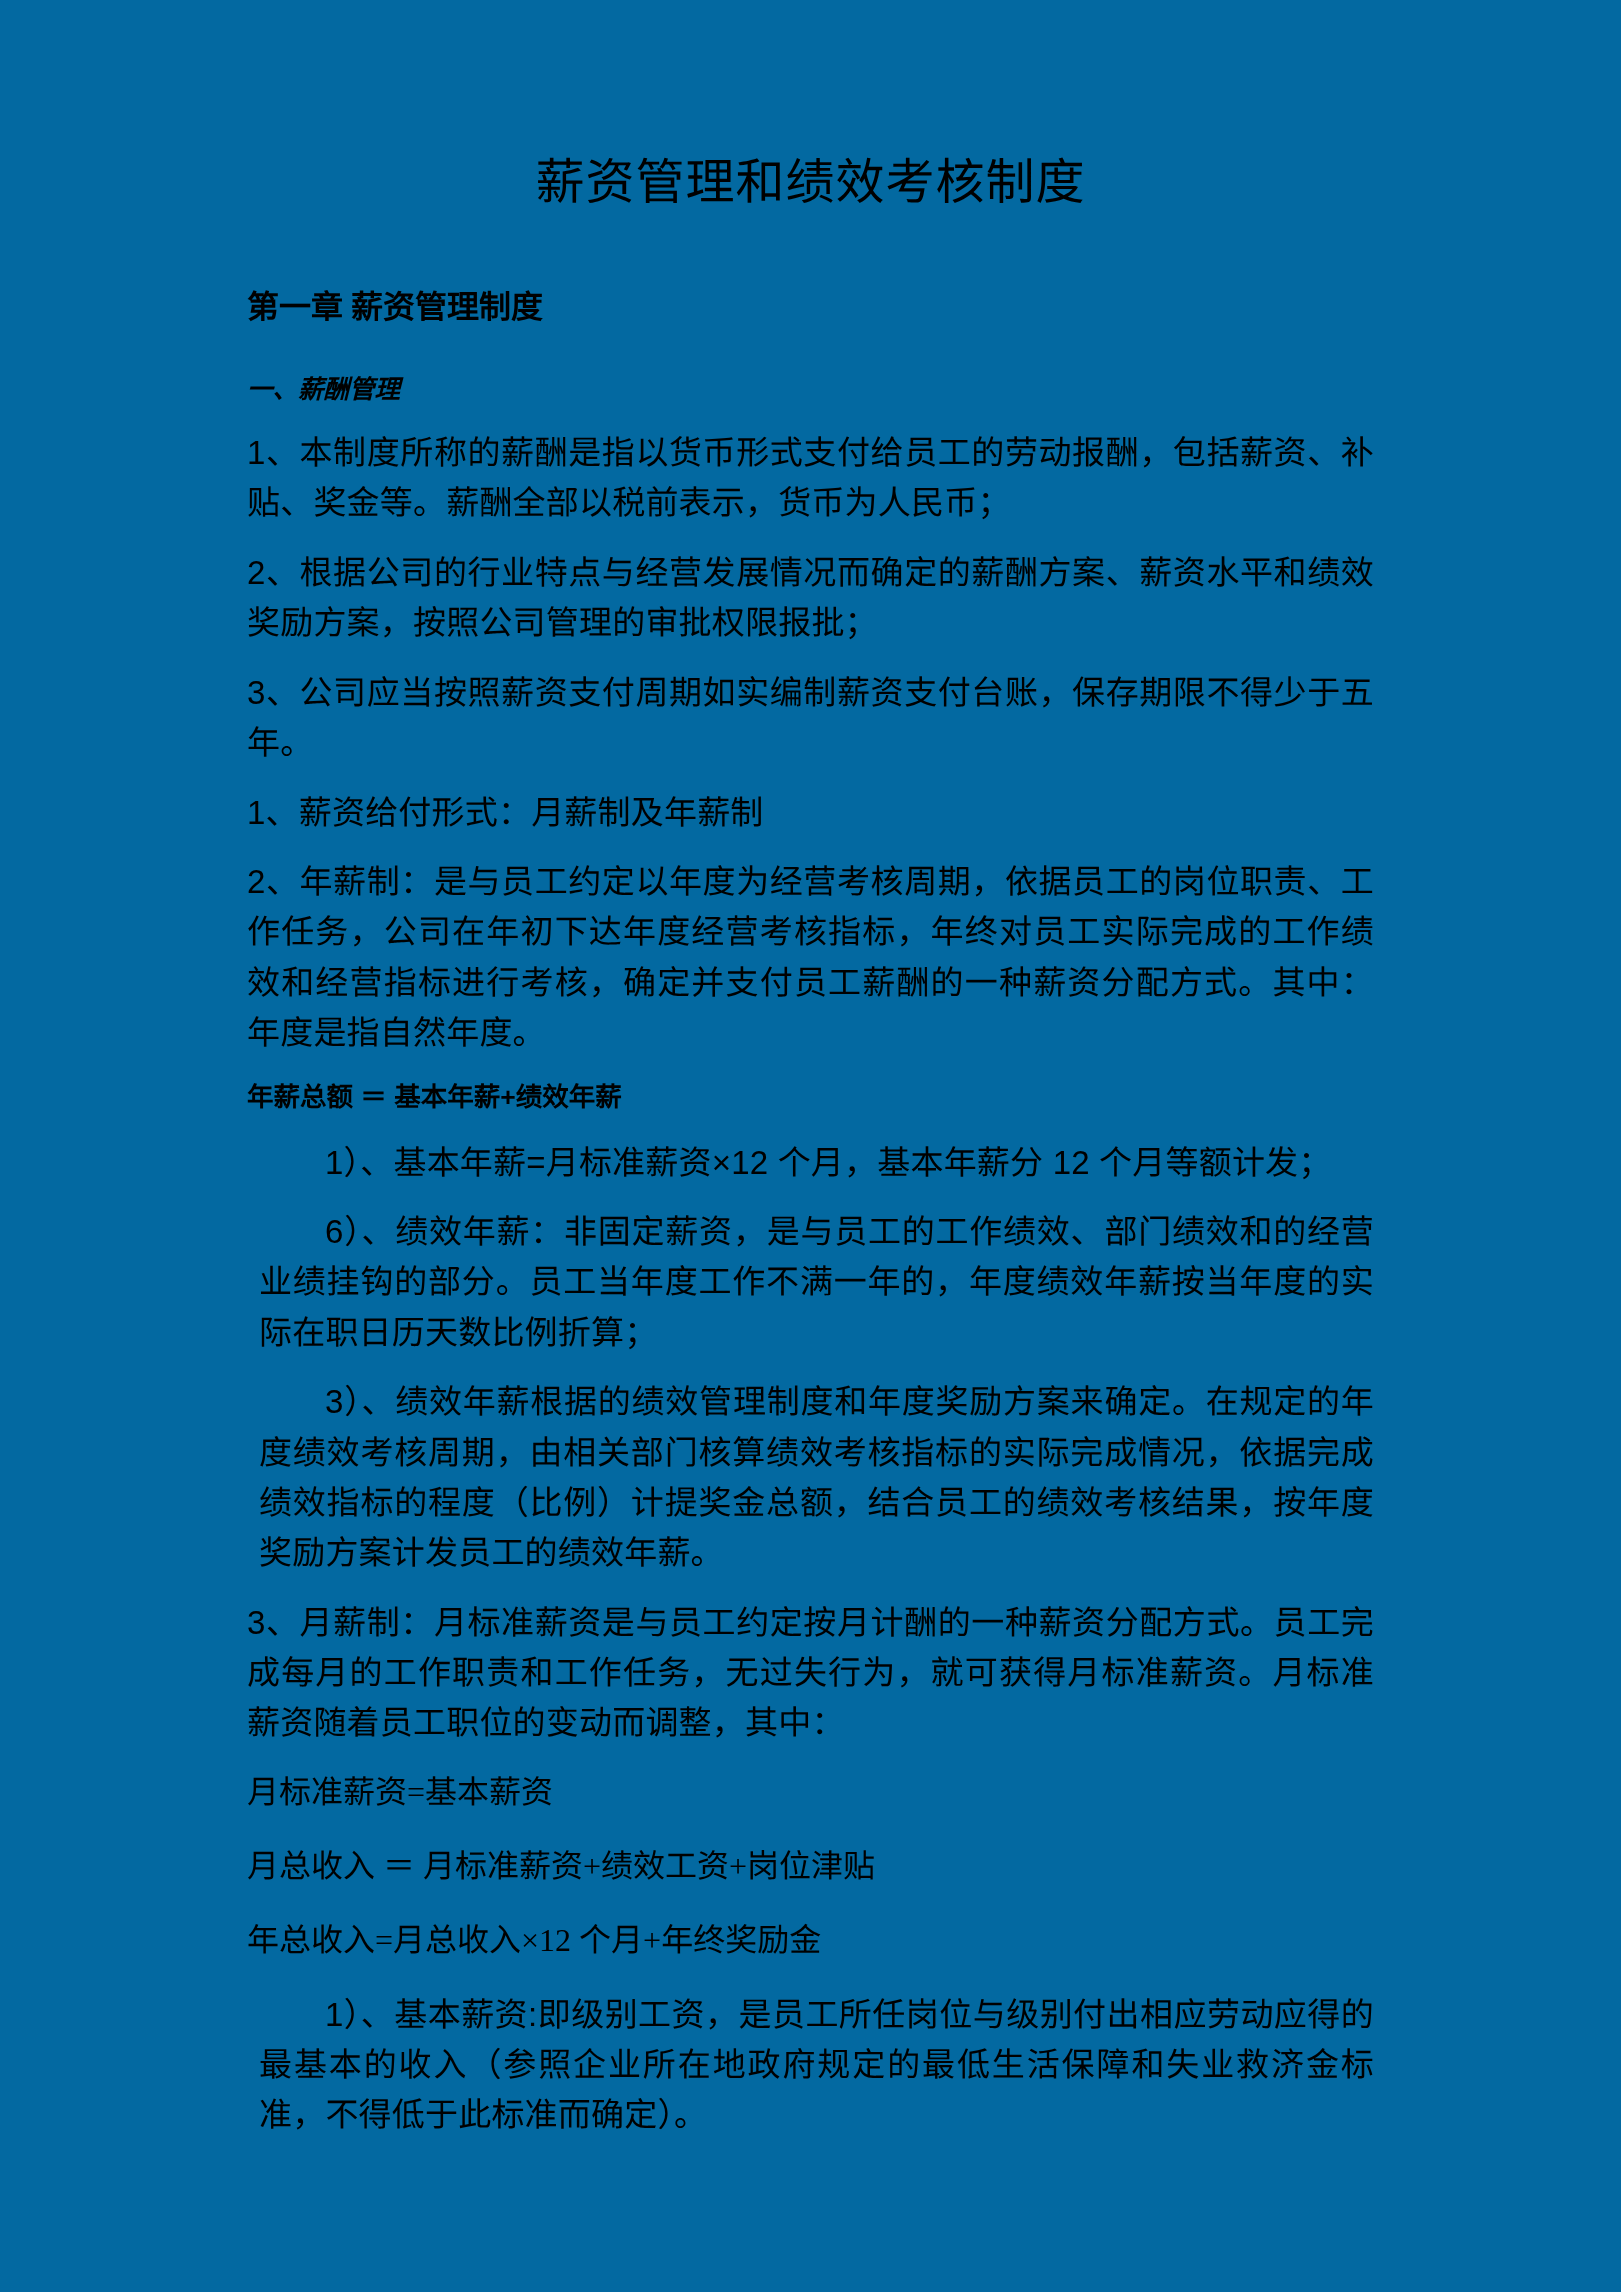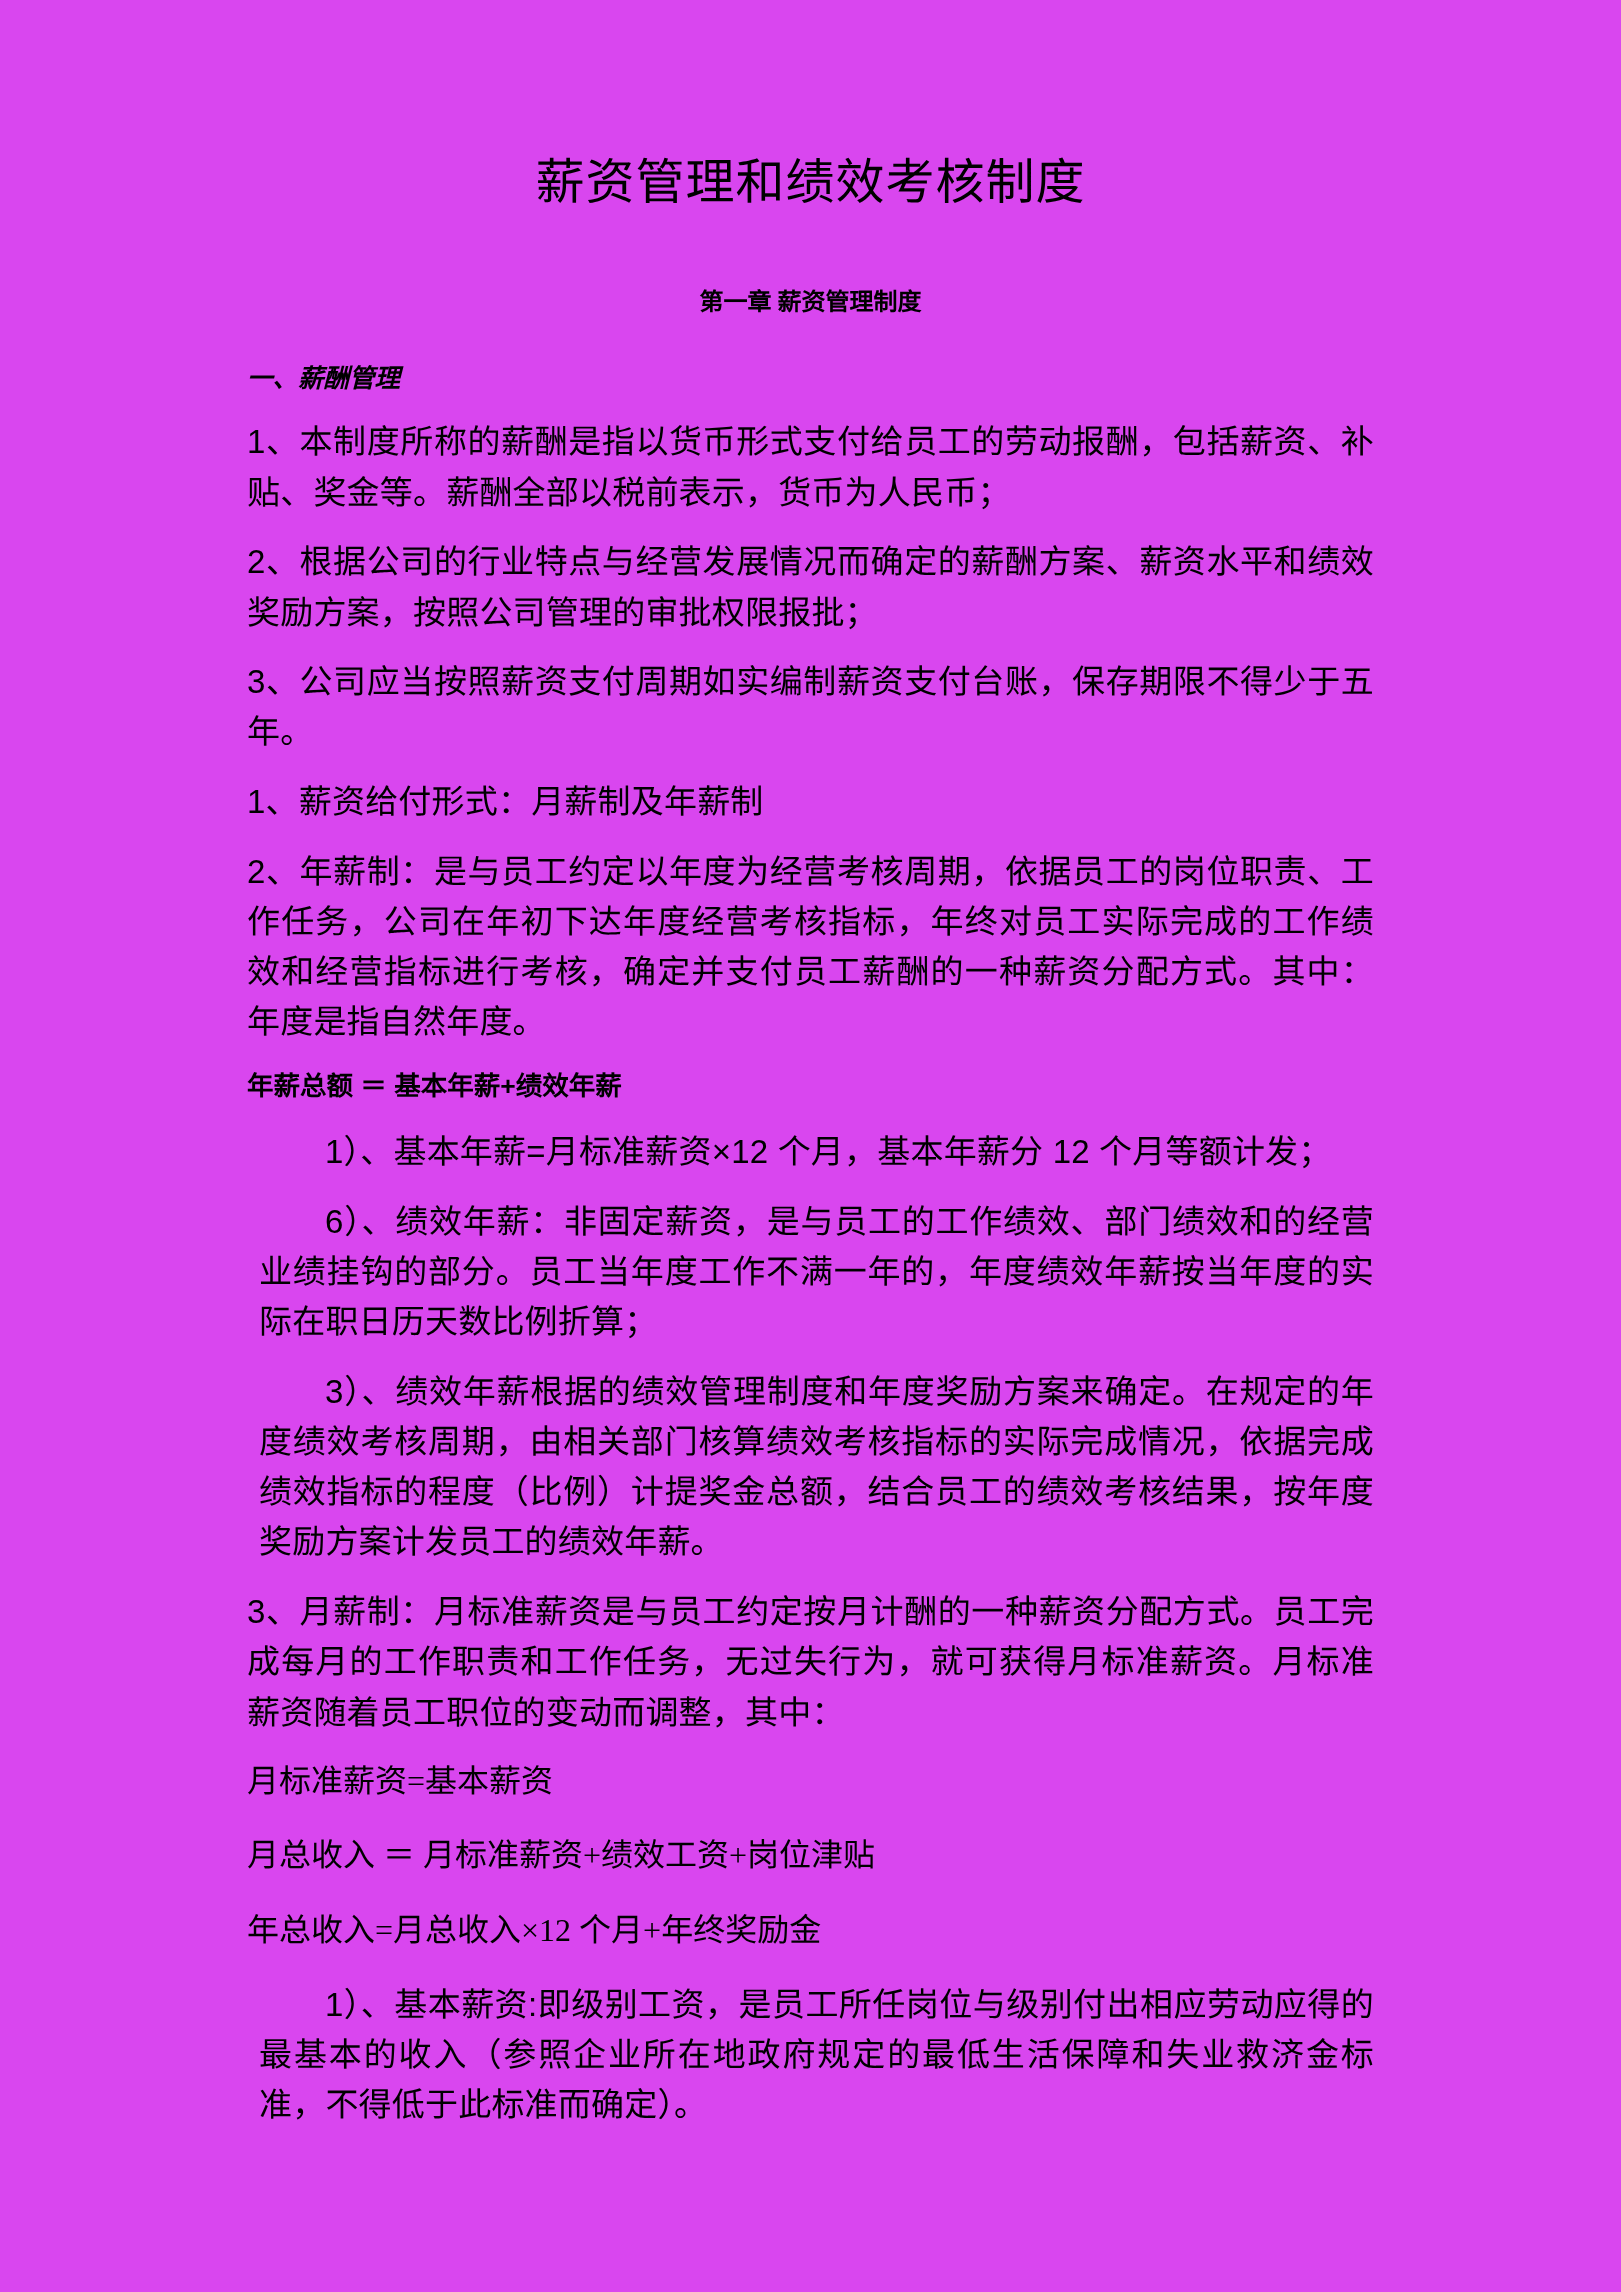--- a/index.html
+++ b/index.html
@@ -10,37 +10,37 @@
   }
   body {
     font-family: "Liberation Serif", "DejaVu Serif", serif;
     color: #000000;
   }
   .page {
     position: relative;
     width: 1621px;
     min-height: 2293px;
     margin: 0 auto;
-    background: #d946ef;
+    background: #0369a1;
     box-sizing: border-box;
     padding: 152px 247px 118px 247px;
   }
   .doc-title {
     text-align: center;
     font-family: "Liberation Serif", "DejaVu Serif", serif;
     font-size: 49px;
     font-weight: 400;
     line-height: 1.25;
     letter-spacing: 1px;
     margin: 0 0 74px 0;
   }
   .chapter-heading {
-    text-align: center;
+    text-align: left;
     font-family: "Liberation Serif", "DejaVu Serif", serif;
-    font-size: 24px;
+    font-size: 32px;
     font-weight: 700;
     line-height: 1.3;
     margin: 0 0 43px 0;
   }
   .section-heading {
     font-family: "Liberation Sans", "DejaVu Sans", sans-serif;
     font-size: 25.5px;
     font-weight: 700;
     line-height: 1.35;
     margin: 0 0 21.6px 0;

